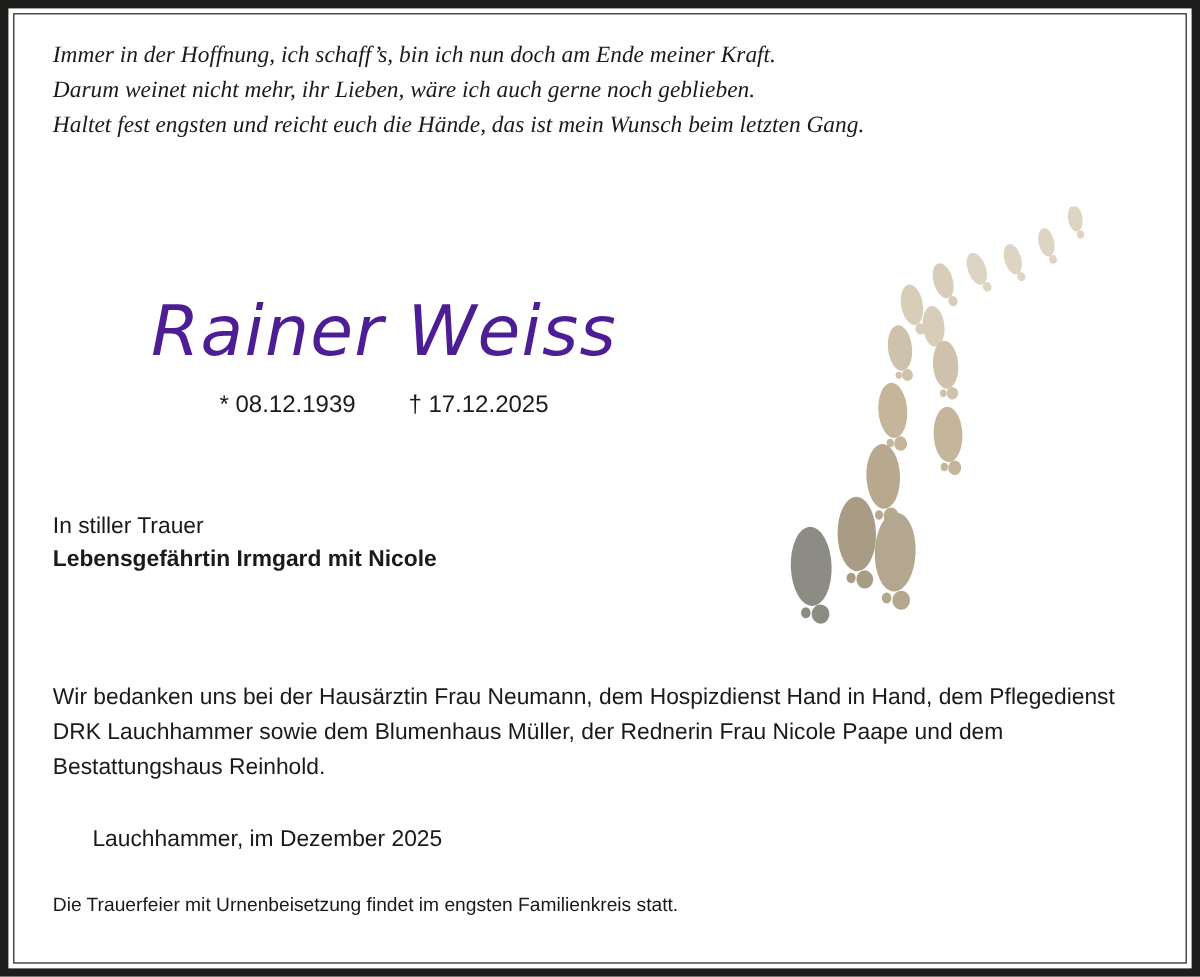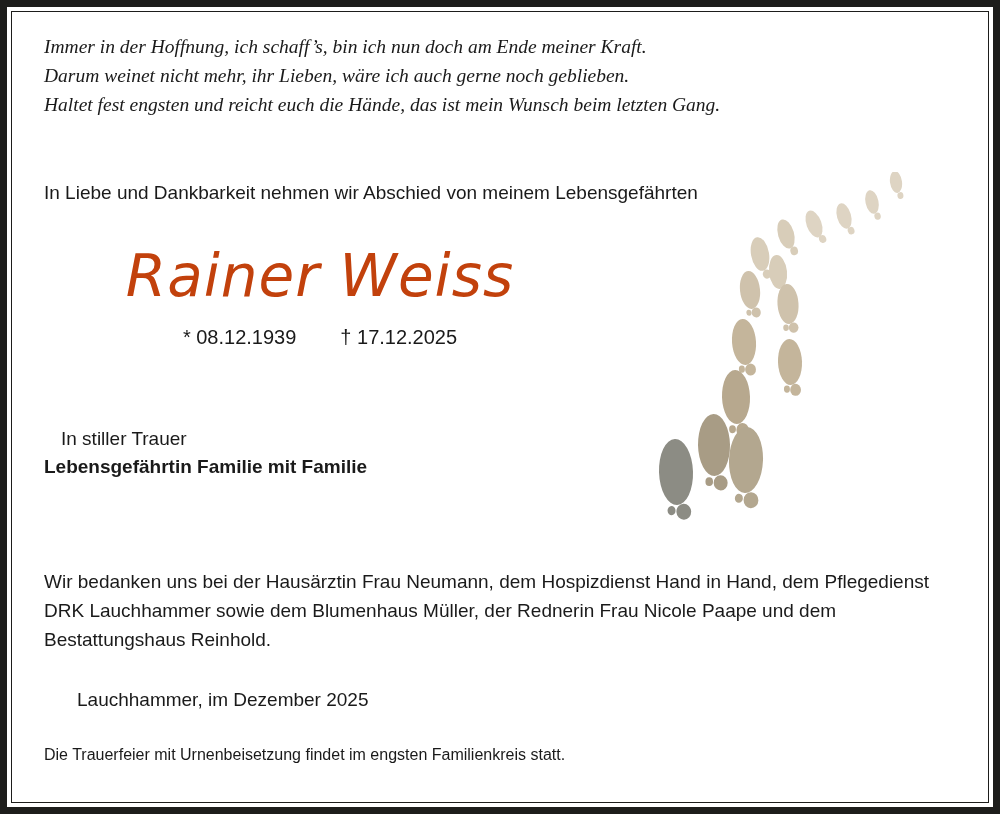--- a/index.html
+++ b/index.html
@@ -68,42 +68,42 @@
     position: absolute;
     left: 0;
     top: 240px;
     width: 640px;
     text-align: center;
     font-family: "DejaVu Sans", sans-serif;
     font-style: italic;
     font-weight: 400;
     font-size: 58px;
     letter-spacing: 1px;
-    color: #c2410c;
+    color: #4c1d95;
   }
 
   .dates {
     position: absolute;
     left: 0;
     top: 324px;
     width: 640px;
     text-align: center;
     font-size: 20px;
     color: #1a1a1a;
   }
   .dates .birth { margin-right: 44px; }
 
   .mourners {
     position: absolute;
     left: 44px;
     top: 423px;
     font-size: 19px;
     line-height: 28px;
   }
-  .mourners .line1 { font-weight: 400; margin-left: 17px; }
+  .mourners .line1 { font-weight: 400; }
   .mourners .line2,
   .mourners .line3 { font-weight: bold; }
 
   .thanks {
     position: absolute;
     left: 44px;
     top: 565px;
     width: 900px;
     font-size: 19px;
     line-height: 29px;
@@ -142,31 +142,30 @@
   <div class="frame-inner"></div>
 
   <div class="content">
 
     <div class="verse">
       <div>Immer in der Hoffnung, ich schaff’s, bin ich nun doch am Ende meiner Kraft.</div>
       <div>Darum weinet nicht mehr, ihr Lieben, wäre ich auch gerne noch geblieben.</div>
       <div>Haltet fest engsten und reicht euch die Hände, das ist mein Wunsch beim letzten Gang.</div>
     </div>
 
-    <div class="intro">In Liebe und Dankbarkeit nehmen wir Abschied von meinem Lebensgefährten</div>
 
     <div class="name">Rainer Weiss</div>
 
     <div class="dates">
       <span class="birth">* 08.12.1939</span><span class="death">† 17.12.2025</span>
     </div>
 
     <div class="mourners">
       <div class="line1">In stiller Trauer</div>
-      <div class="line2">Lebensgefährtin Familie mit Familie</div>
+      <div class="line2">Lebensgefährtin Irmgard mit Nicole</div>
     </div>
 
     <div class="thanks">Wir bedanken uns bei der Hausärztin Frau Neumann, dem Hospizdienst Hand in Hand, dem Pflegedienst DRK Lauchhammer sowie dem Blumenhaus Müller, der Rednerin Frau Nicole Paape und dem Bestattungshaus Reinhold.</div>
 
     <div class="place">Lauchhammer, im Dezember 2025</div>
 
     <div class="ceremony">Die Trauerfeier mit Urnenbeisetzung findet im engsten Familienkreis statt.</div>
 
     <div class="footprints">
       <svg width="340" height="360" viewBox="0 0 340 360" xmlns="http://www.w3.org/2000/svg">

